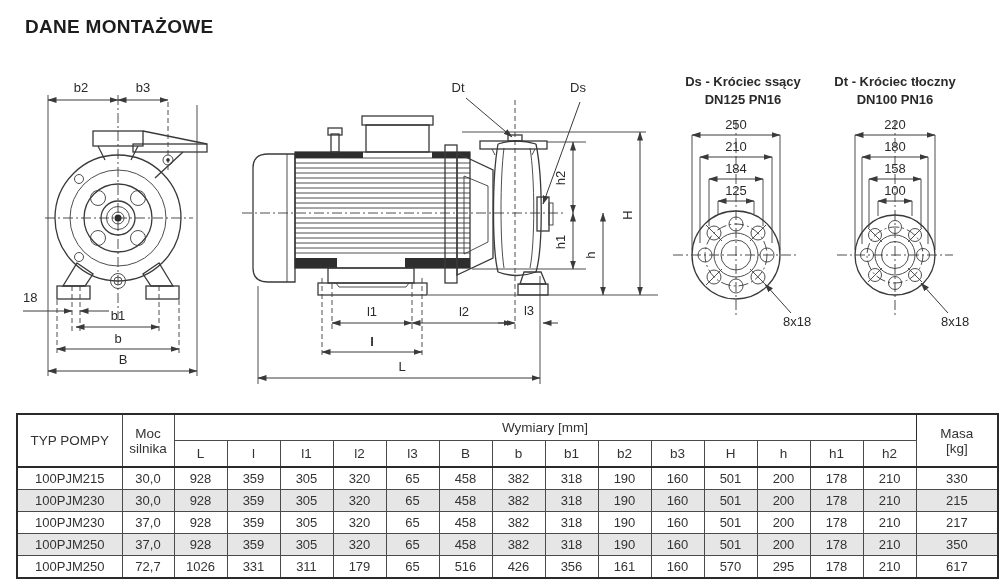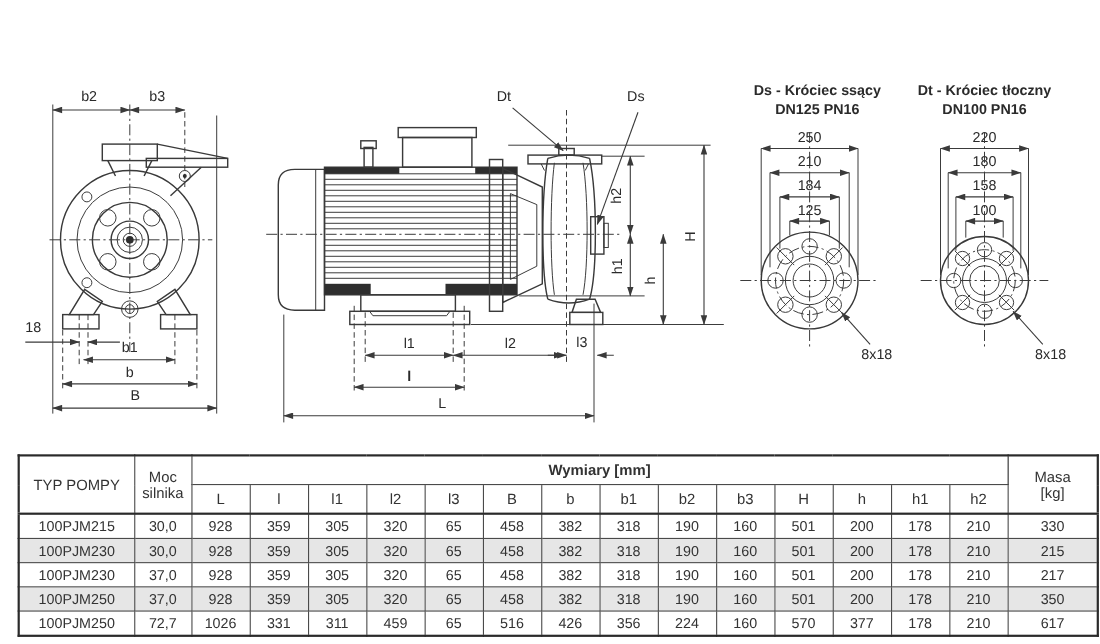--- a/index.html
+++ b/index.html
@@ -18,27 +18,28 @@
   .cl{fill:none;stroke:#3a3a3a;stroke-width:.9;stroke-dasharray:10 3 2 3;}
   .dk{fill:#2e2e2e;stroke:none;}
   
   .tbl{position:absolute;left:16px;top:413px;width:981px;border-collapse:collapse;
        table-layout:fixed;font-size:13px;color:#333;border:2px solid #2a2a2a;}
   .tbl th,.tbl td{border:1px solid #4a4a4a;text-align:center;padding:0;height:21px;
        font-weight:400;overflow:hidden;white-space:nowrap;}
   .tbl thead th{height:25px;font-size:13.5px;}
   .tbl thead{border-bottom:2.5px solid #2a2a2a;}
   .tbl tbody tr:nth-child(even){background:#e6e6e6;}
-  .tbl .grp{border-left:1.5px solid #2a2a2a;border-right:1.5px solid #2a2a2a;font-weight:bold;}
+  .tbl .grp{border-left:1.5px solid #2a2a2a;border-right:1.5px solid #2a2a2a;}
 </style>
 </head>
 <body>
 
 <div class="page">
 
+  <div class="title">DANE MONTAŻOWE</div>
 
   <svg class="drw" style="left:15px;top:58px" width="225" height="350" viewBox="0 0 225 350">
     <defs>
       <marker id="fE" markerWidth="10" markerHeight="8" refX="8.5" refY="3" orient="auto" markerUnits="userSpaceOnUse">
         <path d="M0,0 L9,3 L0,6 Z" fill="#3a3a3a"></path>
         </marker>
       <marker id="fS" markerWidth="10" markerHeight="8" refX="0.5" refY="3" orient="auto" markerUnits="userSpaceOnUse">
         <path d="M9,0 L0,3 L9,6 Z" fill="#3a3a3a"></path>
         </marker>
     </defs>
@@ -397,28 +398,28 @@
         <td>178</td>
         <td>210</td>
         <td>350</td>
       </tr>
       <tr>
         <td>100PJM250</td>
         <td>72,7</td>
         <td>1026</td>
         <td>331</td>
         <td>311</td>
-        <td>459</td>
+        <td>179</td>
         <td>65</td>
         <td>516</td>
         <td>426</td>
         <td>356</td>
-        <td>224</td>
+        <td>161</td>
         <td>160</td>
         <td>570</td>
-        <td>377</td>
+        <td>295</td>
         <td>178</td>
         <td>210</td>
         <td>617</td>
       </tr>
     </tbody>
   </table>
 </div>
 
 </body></html>

